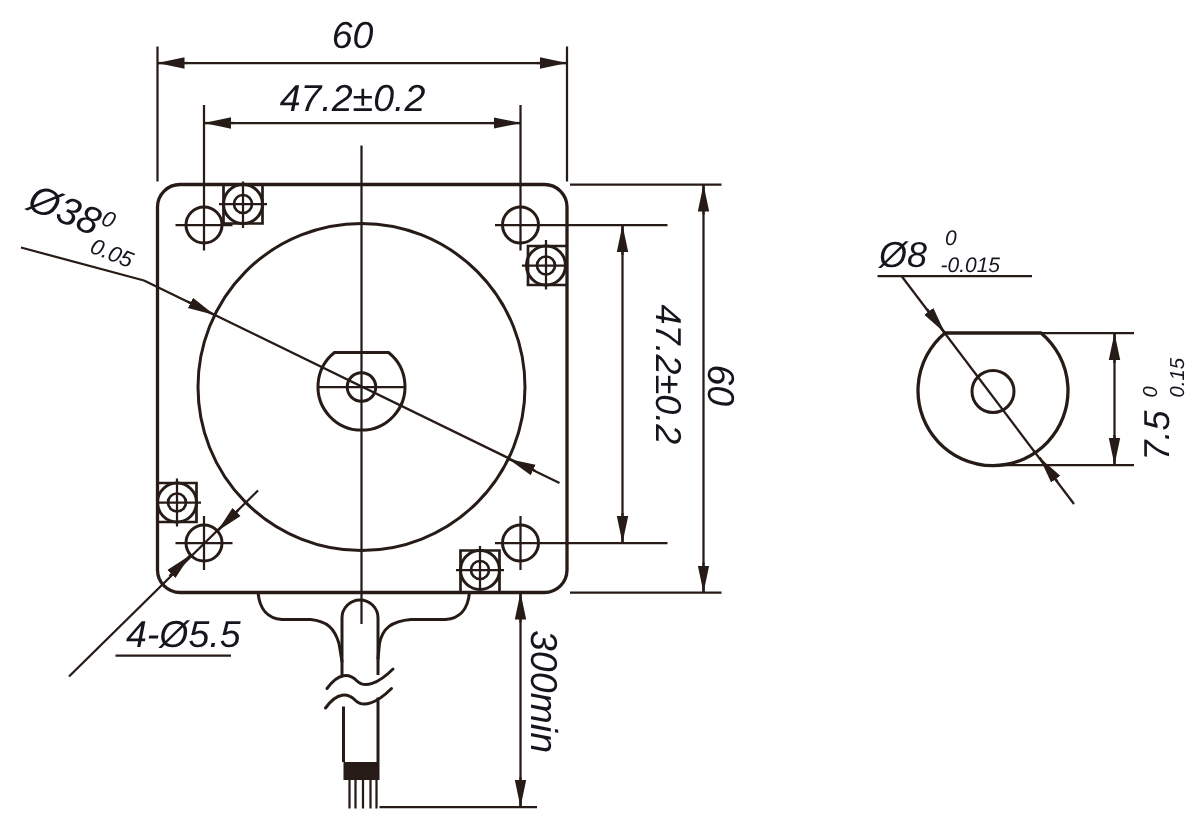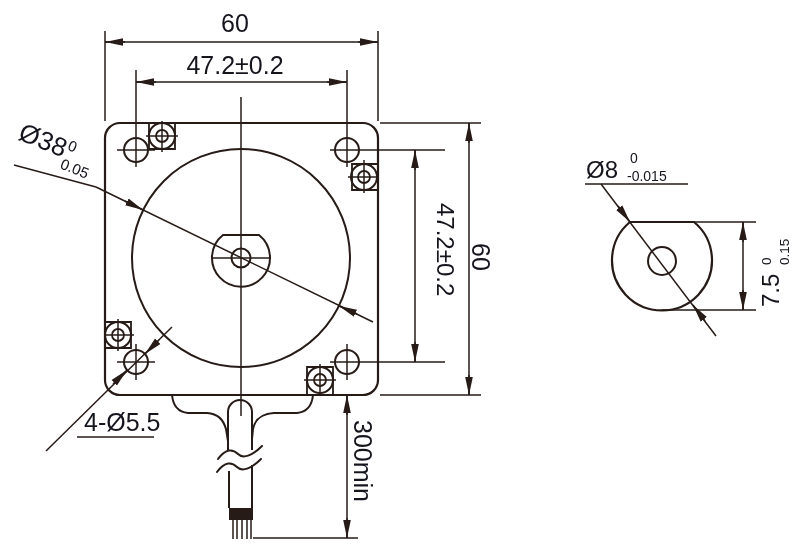--- a/index.html
+++ b/index.html
@@ -1,16 +1,16 @@
 <!DOCTYPE html>
 <html><head>
 <meta charset="utf-8">
 <style>
   html,body{margin:0;padding:0;background:#ffffff;}
-  .stage{position:relative;width:792px;height:558px;background:#ffffff;overflow:hidden;}
+  .stage{position:relative;width:792px;height:558px;background:#ffffff;overflow:hidden;font-style:italic;}
   svg{display:block;}
   svg text{font-family:"Liberation Sans","DejaVu Sans",sans-serif;fill:#15151e;}
   .s{stroke:#261b16;fill:none;}
   .w22{stroke-width:2.2;}
   .w2{stroke-width:2;}
   .w18{stroke-width:1.8;}
   .w15{stroke-width:1.5;}
   .cap{stroke-linecap:round;}
   .fillblk{fill:#261b16;stroke:none;}
   #arr path{fill:#261b16;stroke:none;}

